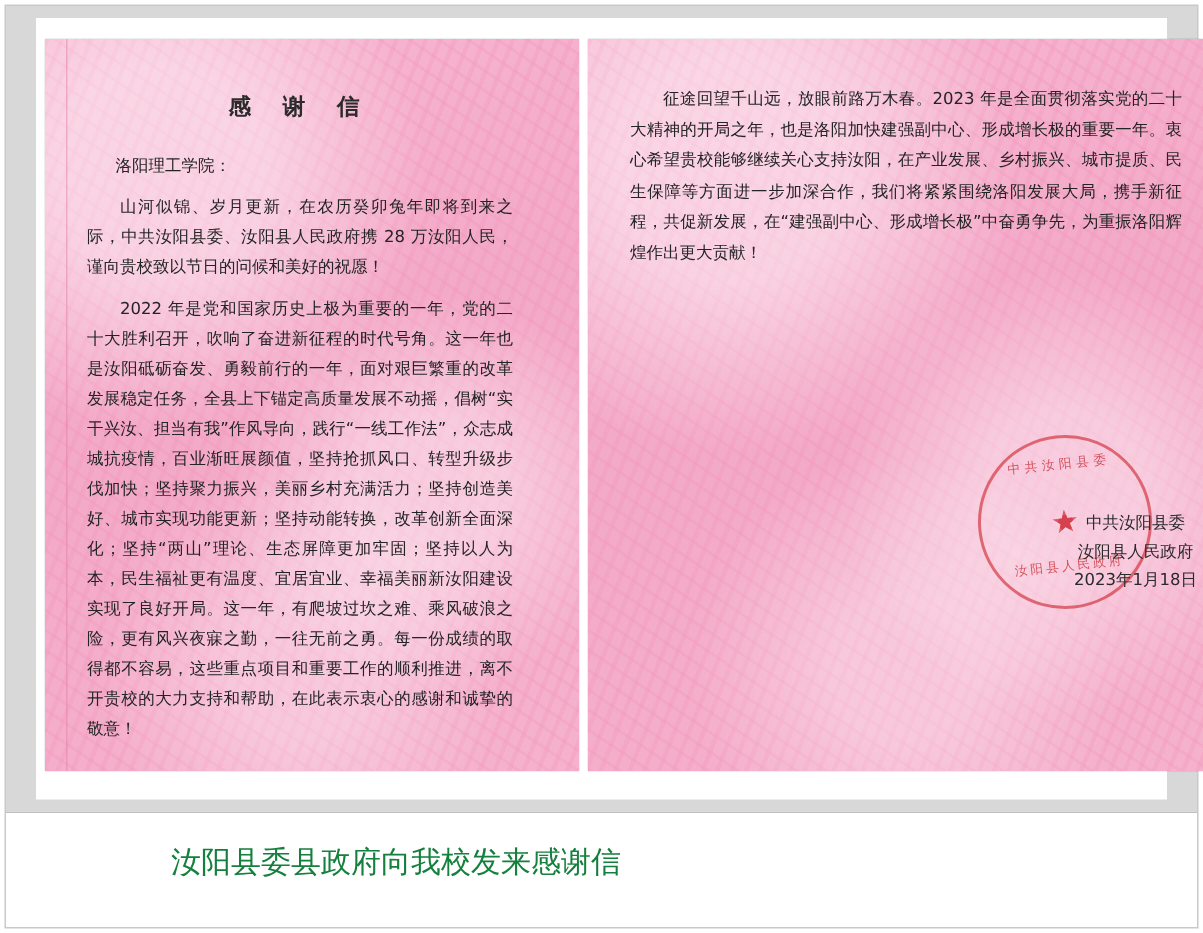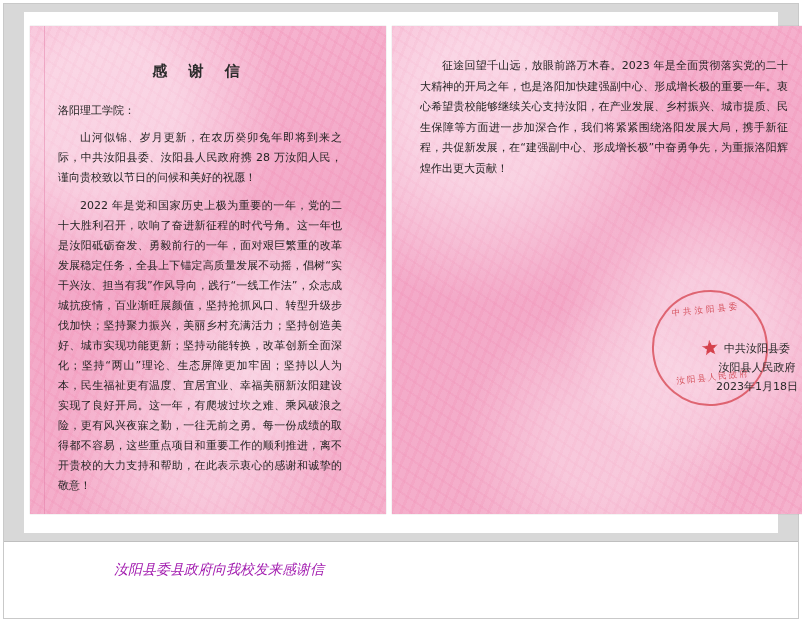--- a/index.html
+++ b/index.html
@@ -89,20 +89,21 @@
     letter-spacing: 8px;
     color: #2b2b2b;
     margin: 6px 0 22px 0;
     font-family: "DejaVu Sans", sans-serif;
   }
   .salutation {
     font-size: 11px;
     color: #242424;
     margin-bottom: 10px;
     font-family: Liberation Mono, monospace;
+    margin-left: 19px;
   }
   .para {
     font-size: 11px;
     line-height: 20px;
     color: #242424;
     text-indent: 22px;
     margin: 0 0 8px 0;
     text-align: justify;
     font-family: "DejaVu Sans", sans-serif;
   }
@@ -190,24 +191,23 @@
     left: 0;
     top: 0;
     width: 100%;
     height: 1px;
     background: #bfbfbf;
   }
   .caption-text {
     position: absolute;
     left: 110px;
     top: 20px;
-    font-size: 14px;
-    color: #a21caf;
-    font-family: "DejaVu Sans", sans-serif;
-    font-style: italic;
+    font-size: 20px;
+    color: #15803d;
+    font-family: "DejaVu Sans", sans-serif;
   }
 </style>
 </head>
 <body>
 
 <div id="page">
 
   <div class="outer-frame"></div>
 
   <div class="photo-area">

